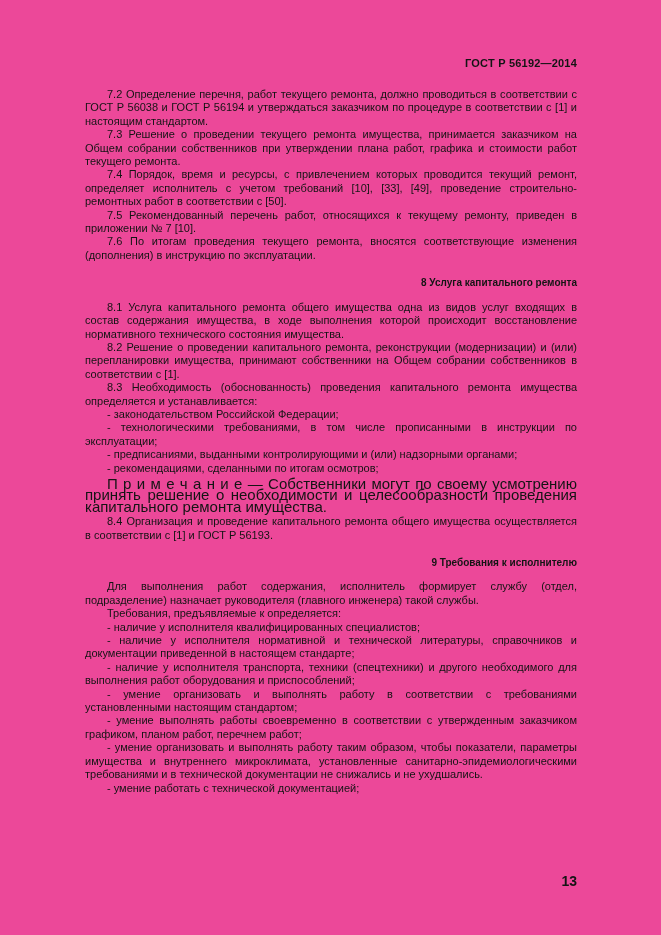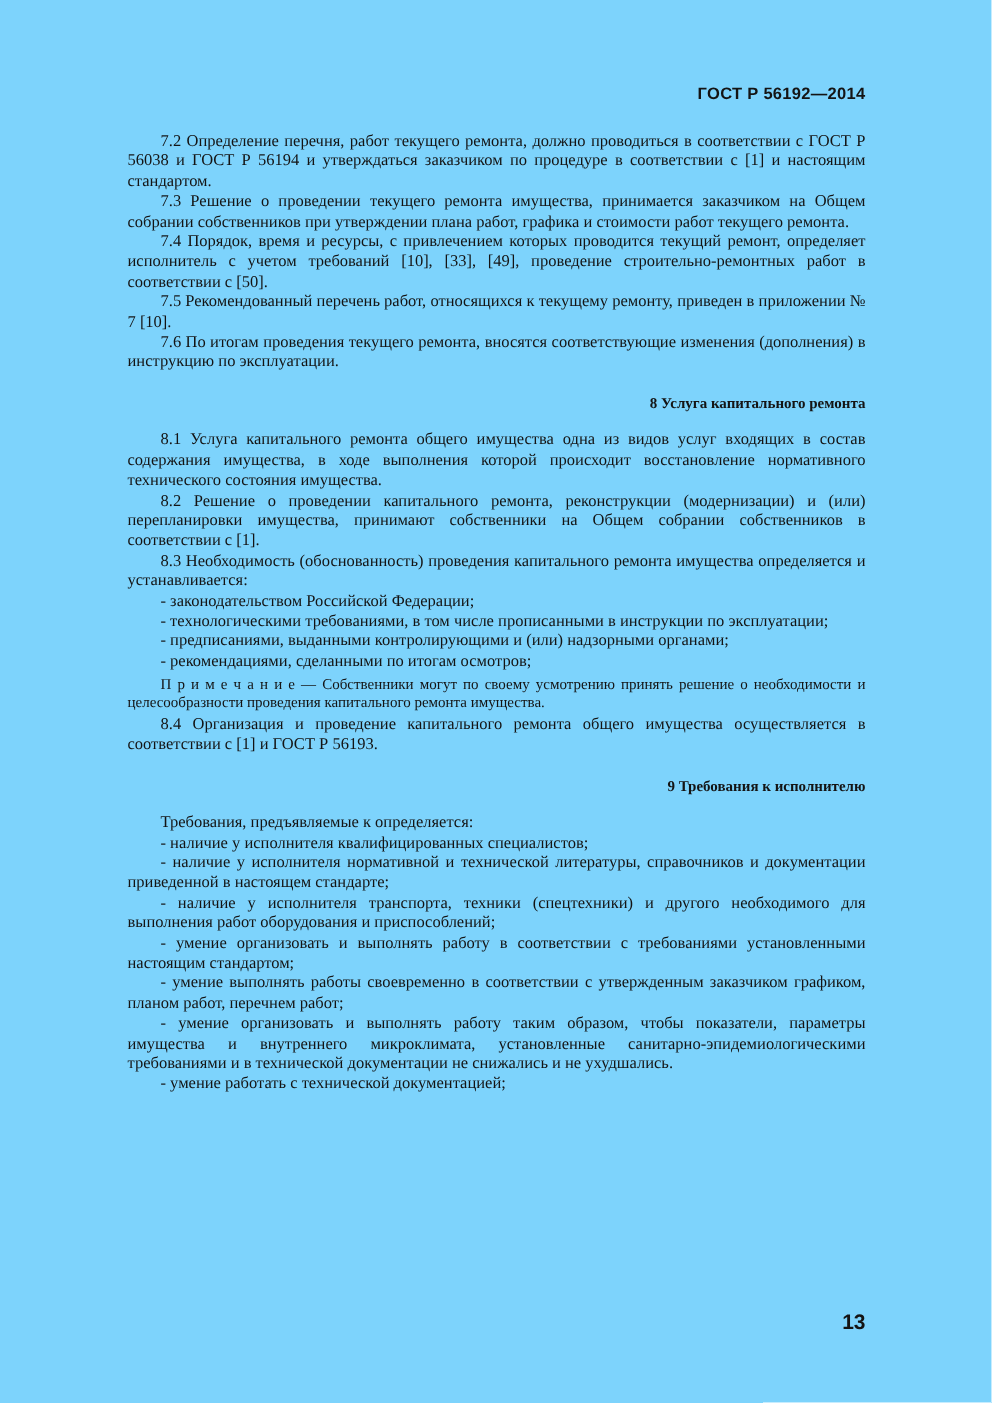--- a/index.html
+++ b/index.html
@@ -4,21 +4,21 @@
 <style>
   html, body {
     margin: 0;
     padding: 0;
     background: #ffffff;
   }
   .page {
     position: relative;
     width: 661px;
     height: 935px;
-    background: #7dd3fc;
+    background: #ec4899;
     font-family: "Liberation Sans", sans-serif;
     color: #141414;
     box-sizing: border-box;
     overflow: hidden;
   }
   .running-header {
     position: absolute;
     top: 57px;
     left: 85px;
     right: 84px;
@@ -28,36 +28,35 @@
     letter-spacing: 0.2px;
   }
   .content {
     position: absolute;
     top: 88px;
     left: 85px;
     right: 84px;
     font-size: 11px;
     line-height: 13.4px;
     text-align: justify;
-    font-family: Liberation Serif, serif;
   }
   .content p.p {
     margin: 0;
     text-indent: 22px;
   }
   .content h2.h {
     font-size: 10px;
     font-weight: bold;
     text-align: right;
     margin: 14px 0 11px 22px;
     line-height: 13.4px;
   }
   .content p.note {
     margin: 3px 0 3px 0;
-    font-size: 10px;
+    font-size: 15px;
     line-height: 11.4px;
     text-indent: 22px;
   }
   .page-footer {
     position: absolute;
     bottom: 46px;
     left: 85px;
     right: 84px;
     text-align: right;
     font-size: 14px;
@@ -89,20 +88,21 @@
     <p class="p">- технологическими требованиями, в том числе прописанными в инструкции по эксплуатации;</p>
     <p class="p">- предписаниями, выданными контролирующими и (или) надзорными органами;</p>
     <p class="p">- рекомендациями, сделанными по итогам осмотров;</p>
 
     <p class="note">П р и м е ч а н и е — Собственники могут по своему усмотрению принять решение о необходимости и целесообразности проведения капитального ремонта имущества.</p>
 
     <p class="p">8.4 Организация и проведение капитального ремонта общего имущества осуществляется в соответствии с [1] и ГОСТ Р 56193.</p>
 
     <h2 class="h">9 Требования к исполнителю</h2>
 
+    <p class="p">Для выполнения работ содержания, исполнитель формирует службу (отдел, подразделение) назначает руководителя (главного инженера) такой службы.</p>
     <p class="p">Требования, предъявляемые к определяется:</p>
     <p class="p">- наличие у исполнителя квалифицированных специалистов;</p>
     <p class="p">- наличие у исполнителя нормативной и технической литературы, справочников и документации приведенной в настоящем стандарте;</p>
     <p class="p">- наличие у исполнителя транспорта, техники (спецтехники) и другого необходимого для выполнения работ оборудования и приспособлений;</p>
     <p class="p">- умение организовать и выполнять работу в соответствии с требованиями установленными настоящим стандартом;</p>
     <p class="p">- умение выполнять работы своевременно в соответствии с утвержденным заказчиком графиком, планом работ, перечнем работ;</p>
     <p class="p">- умение организовать и выполнять работу таким образом, чтобы показатели, параметры имущества и внутреннего микроклимата, установленные санитарно-эпидемиологическими требованиями и в технической документации не снижались и не ухудшались.</p>
     <p class="p">- умение работать с технической документацией;</p>
   </div>
 

